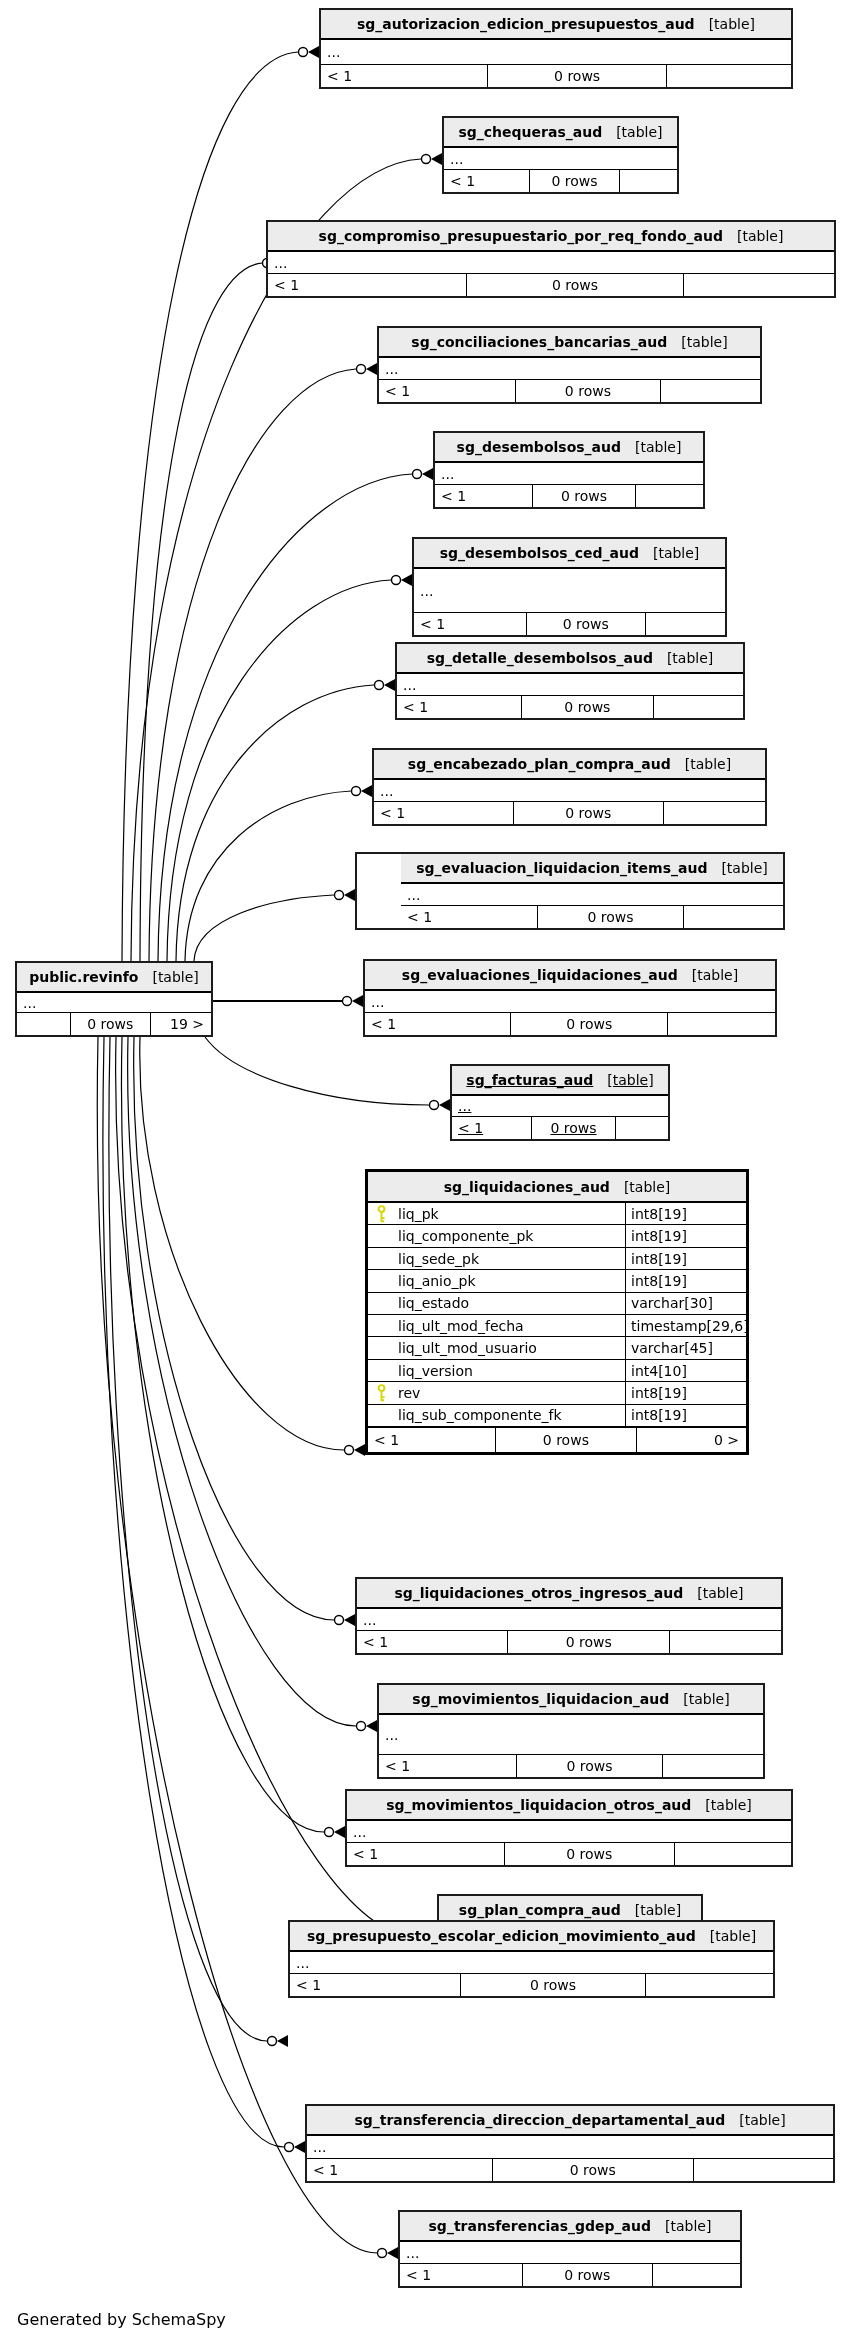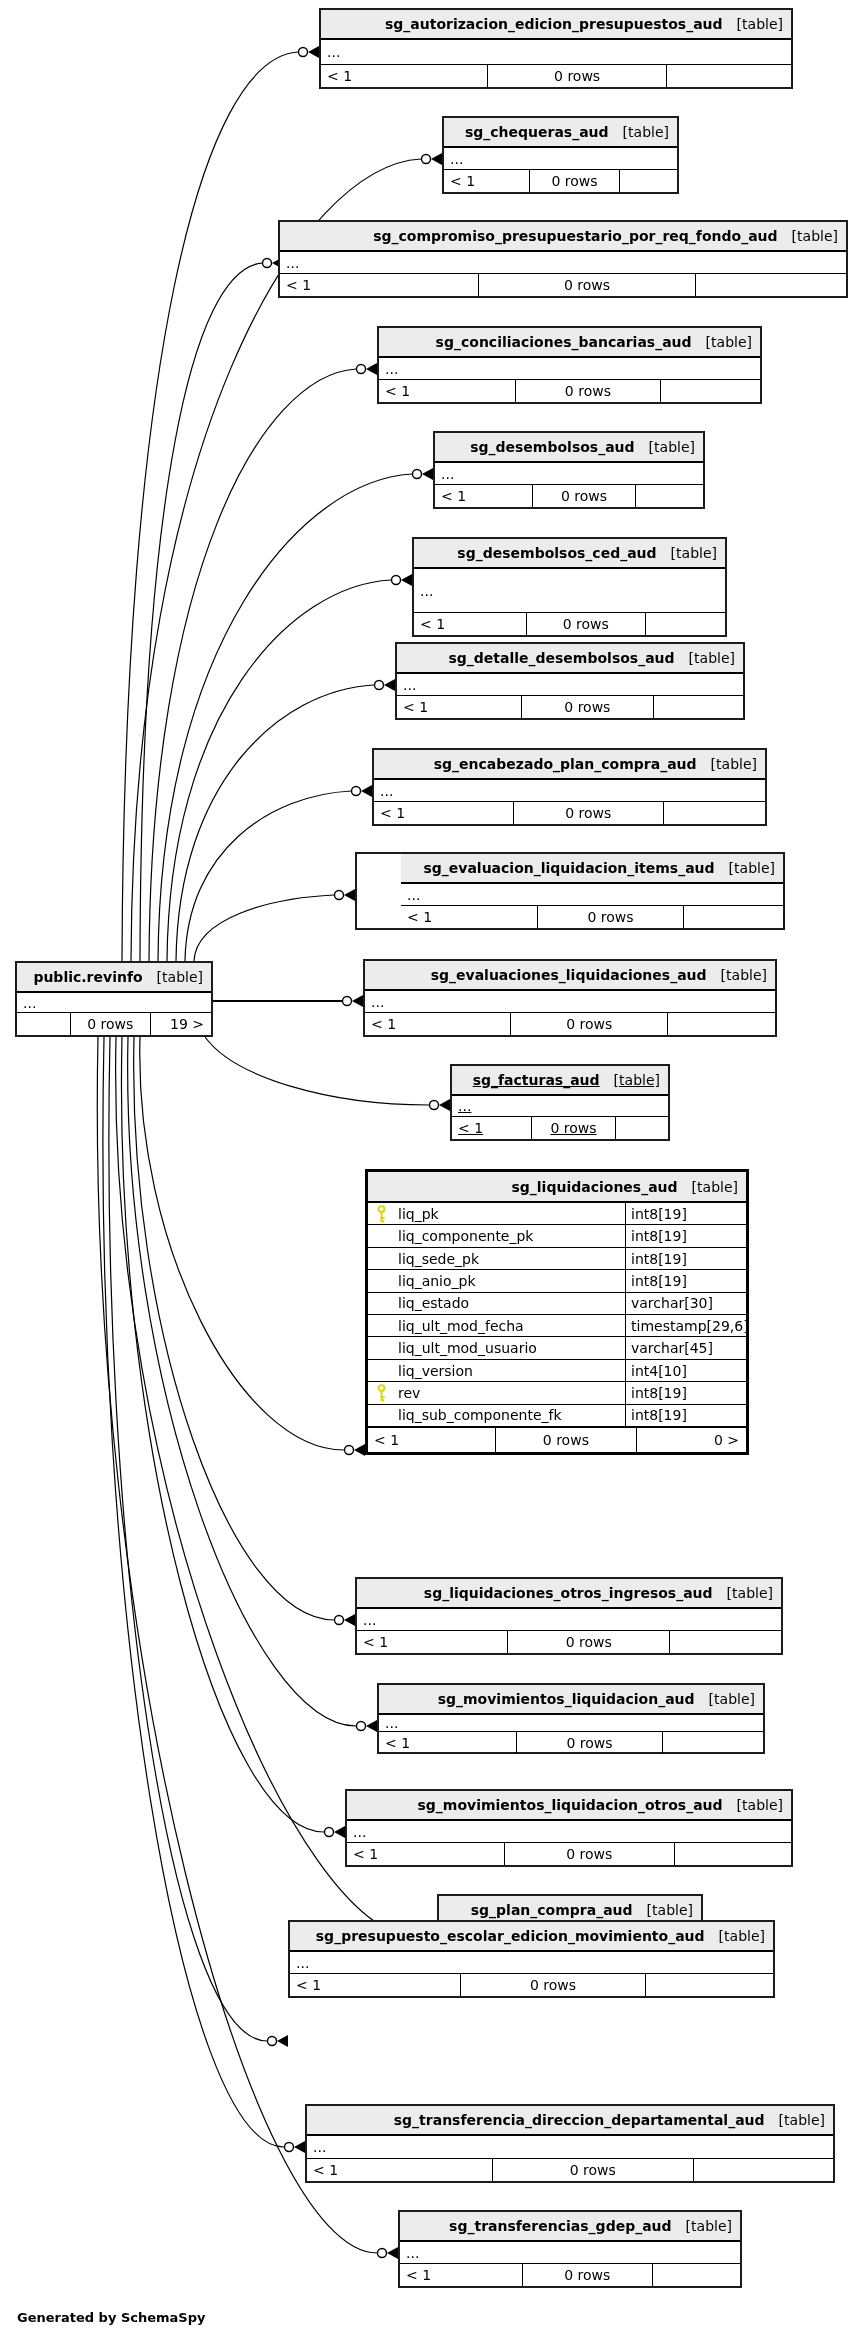--- a/index.html
+++ b/index.html
@@ -17,21 +17,21 @@
 
   .tbl{
     position:absolute;z-index:2;box-sizing:border-box;
     background:#ffffff;border:2px solid #1c1c1c;
     display:flex;flex-direction:column;
     font-size:14px;
   }
   .tbl.focus{border:3px solid #000;}
   .hdr{
     height:28px;flex:0 0 28px;background:#ececec;border-bottom:2px solid #000;
-    display:flex;align-items:center;justify-content:flex-end;
+    display:flex;align-items:center;justify-content:center;
     padding:0 8px;white-space:nowrap;overflow:hidden;
   }
   .focus .hdr{height:29px;flex:0 0 29px;}
   .tname{font-weight:bold;}
   .ttag{font-weight:normal;margin-left:14px;}
   .dots{
     flex:1;border-bottom:1px solid #000;
     display:flex;align-items:center;padding:0 6px;
   }
   .foot{height:22px;flex:0 0 22px;display:flex;align-items:stretch;}
@@ -51,21 +51,21 @@
   .crow:last-of-type{border-bottom:none;}
   .cname{
     width:257px;flex:0 0 257px;display:flex;align-items:center;
     padding-left:30px;box-sizing:border-box;overflow:hidden;white-space:nowrap;
   }
   .ctype{
     flex:1;border-left:1px solid #000;display:flex;align-items:center;
     padding-left:5px;overflow:hidden;white-space:nowrap;
   }
   .keyicon{position:absolute;left:8px;top:50%;transform:translateY(-50%);line-height:0;}
-  #gen-note{position:absolute;left:17px;top:2310px;font-size:13px;z-index:2;font-weight:bold;}
+  #gen-note{position:absolute;left:17px;top:2310px;font-size:16px;z-index:2;}
 </style>
 </head>
 <body>
 
 <svg id="rels" width="857" height="2343">
   <g>
     <path d="M122,961 C124,371 200,58 298,52"></path>
     <path d="M131,961 C133,440 300,165 421,159"></path>
     <path d="M140,961 C141,508 190,270 262,263"></path>
     <path d="M149,961 C151,576 260,375 356,369"></path>
@@ -146,21 +146,21 @@
       <span class="ttag">[table]</span>
     </div>
   <div class="dots">...</div>
   <div class="foot">
       <span class="fl">&lt; 1</span>
       <span class="fc">0 rows</span>
       <span class="fr"></span>
     </div>
 </div>
 
-<div class="tbl" style="left:278px;top:220px;width:570px;height:78px;">
+<div class="tbl" style="left:266px;top:220px;width:570px;height:78px;">
   <div class="hdr">
       <span class="tname">sg_compromiso_presupuestario_por_req_fondo_aud</span>
       <span class="ttag">[table]</span>
     </div>
   <div class="dots">...</div>
   <div class="foot">
       <span class="fl">&lt; 1</span>
       <span class="fc">0 rows</span>
       <span class="fr"></span>
     </div>
@@ -351,21 +351,21 @@
       <span class="ttag">[table]</span>
     </div>
   <div class="dots">...</div>
   <div class="foot">
       <span class="fl">&lt; 1</span>
       <span class="fc">0 rows</span>
       <span class="fr"></span>
     </div>
 </div>
 
-<div class="tbl" style="left:377px;top:1683px;width:388px;height:71px;">
+<div class="tbl" style="left:377px;top:1683px;width:388px;height:96px;">
   <div class="hdr">
       <span class="tname">sg_movimientos_liquidacion_aud</span>
       <span class="ttag">[table]</span>
     </div>
   <div class="dots">...</div>
   <div class="foot">
       <span class="fl">&lt; 1</span>
       <span class="fc">0 rows</span>
       <span class="fr"></span>
     </div>

